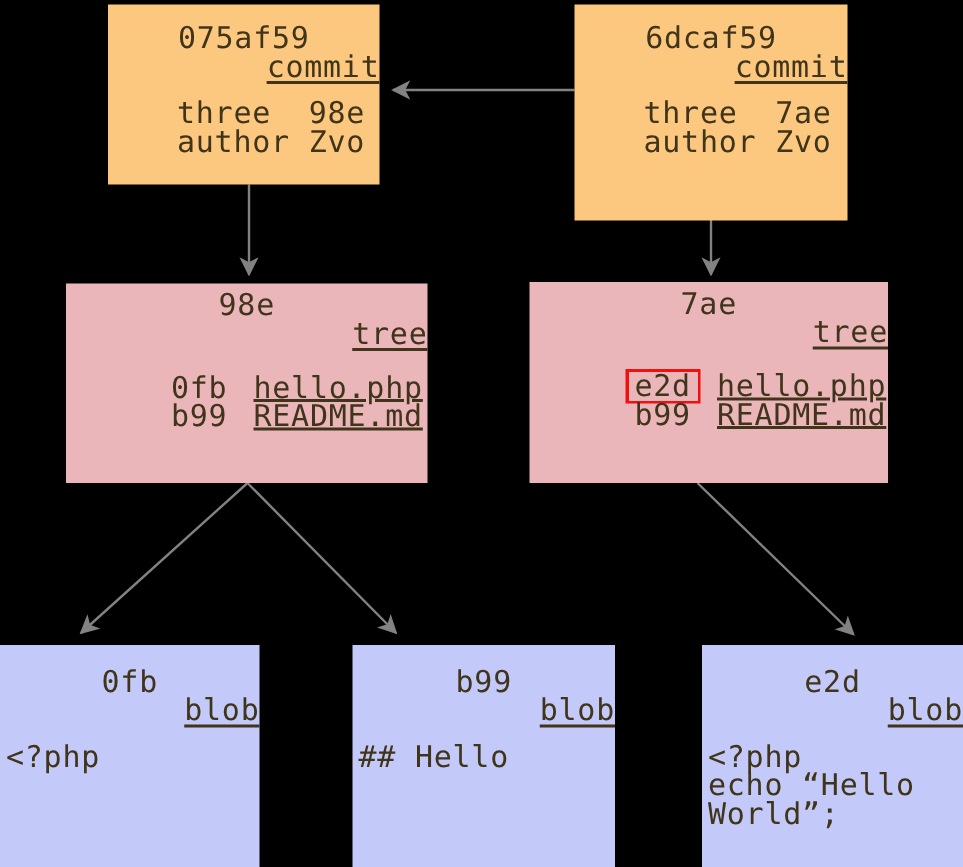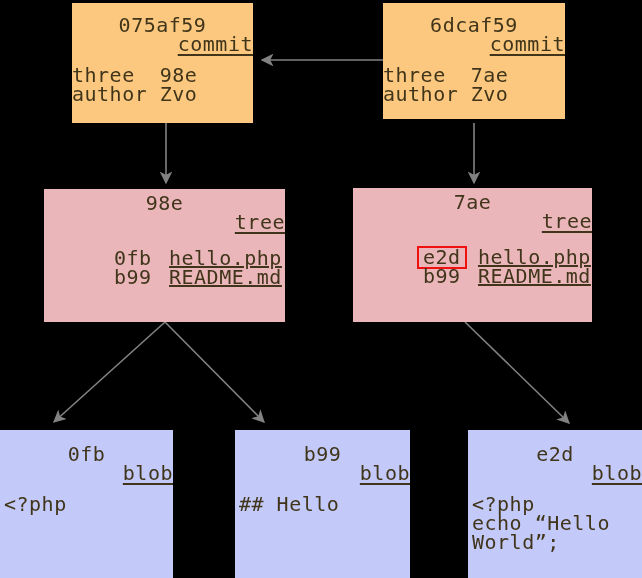--- a/index.html
+++ b/index.html
@@ -17,21 +17,21 @@
   .node{position:absolute;}
   .node.commit{background:var(--commit-bg);}
   .node.tree{background:var(--tree-bg);}
   .node.blob{background:var(--blob-bg);}
   .hdr{text-align:center;}
   .commit .hdr{padding-top:13px;}
   .tree .hdr{padding-top:5px;}
   .blob .hdr{padding-top:15px;}
   .type-link{text-decoration:underline;text-underline-offset:3px;text-align:right;}
   .body-pre{white-space:pre;margin-top:12px;}
-  .commit .body-pre{}
+  .commit .body-pre{padding-left:46px;}
   .blob .body-pre{padding-left:4px;}
   .entries{margin-top:17px;padding-left:70px;text-decoration:underline;}
   .entry{height:19px;}
   .ehash{display:inline-block;width:55px;}
   .hbox{display:inline-block;}
   .hbox.hl{box-shadow:0 0 0 2px var(--hl);padding:0 4px;margin:0 -4px;}
   svg.arrows{position:absolute;left:0;top:0;pointer-events:none;}
   .aline{stroke:var(--arrow);stroke-width:1.6;}
   .ahead{fill:var(--arrow);}
 </style>
@@ -56,21 +56,21 @@
 
   <div class="node commit" style="left:72px;top:3px;width:181px;height:120px;">
     <div class="hdr">
       <div>075af59</div>
       <div class="type-link">commit</div>
     </div>
     <div class="body-pre">three  98e
 author Zvo</div>
   </div>
 
-  <div class="node commit" style="left:383px;top:3px;width:182px;height:116px;">
+  <div class="node commit" style="left:383px;top:3px;width:182px;height:144px;">
     <div class="hdr">
       <div>6dcaf59</div>
       <div class="type-link">commit</div>
     </div>
     <div class="body-pre">three  7ae
 author Zvo</div>
   </div>
 
   <div class="node tree" style="left:44px;top:189px;width:241px;height:133px;">
     <div class="hdr">

